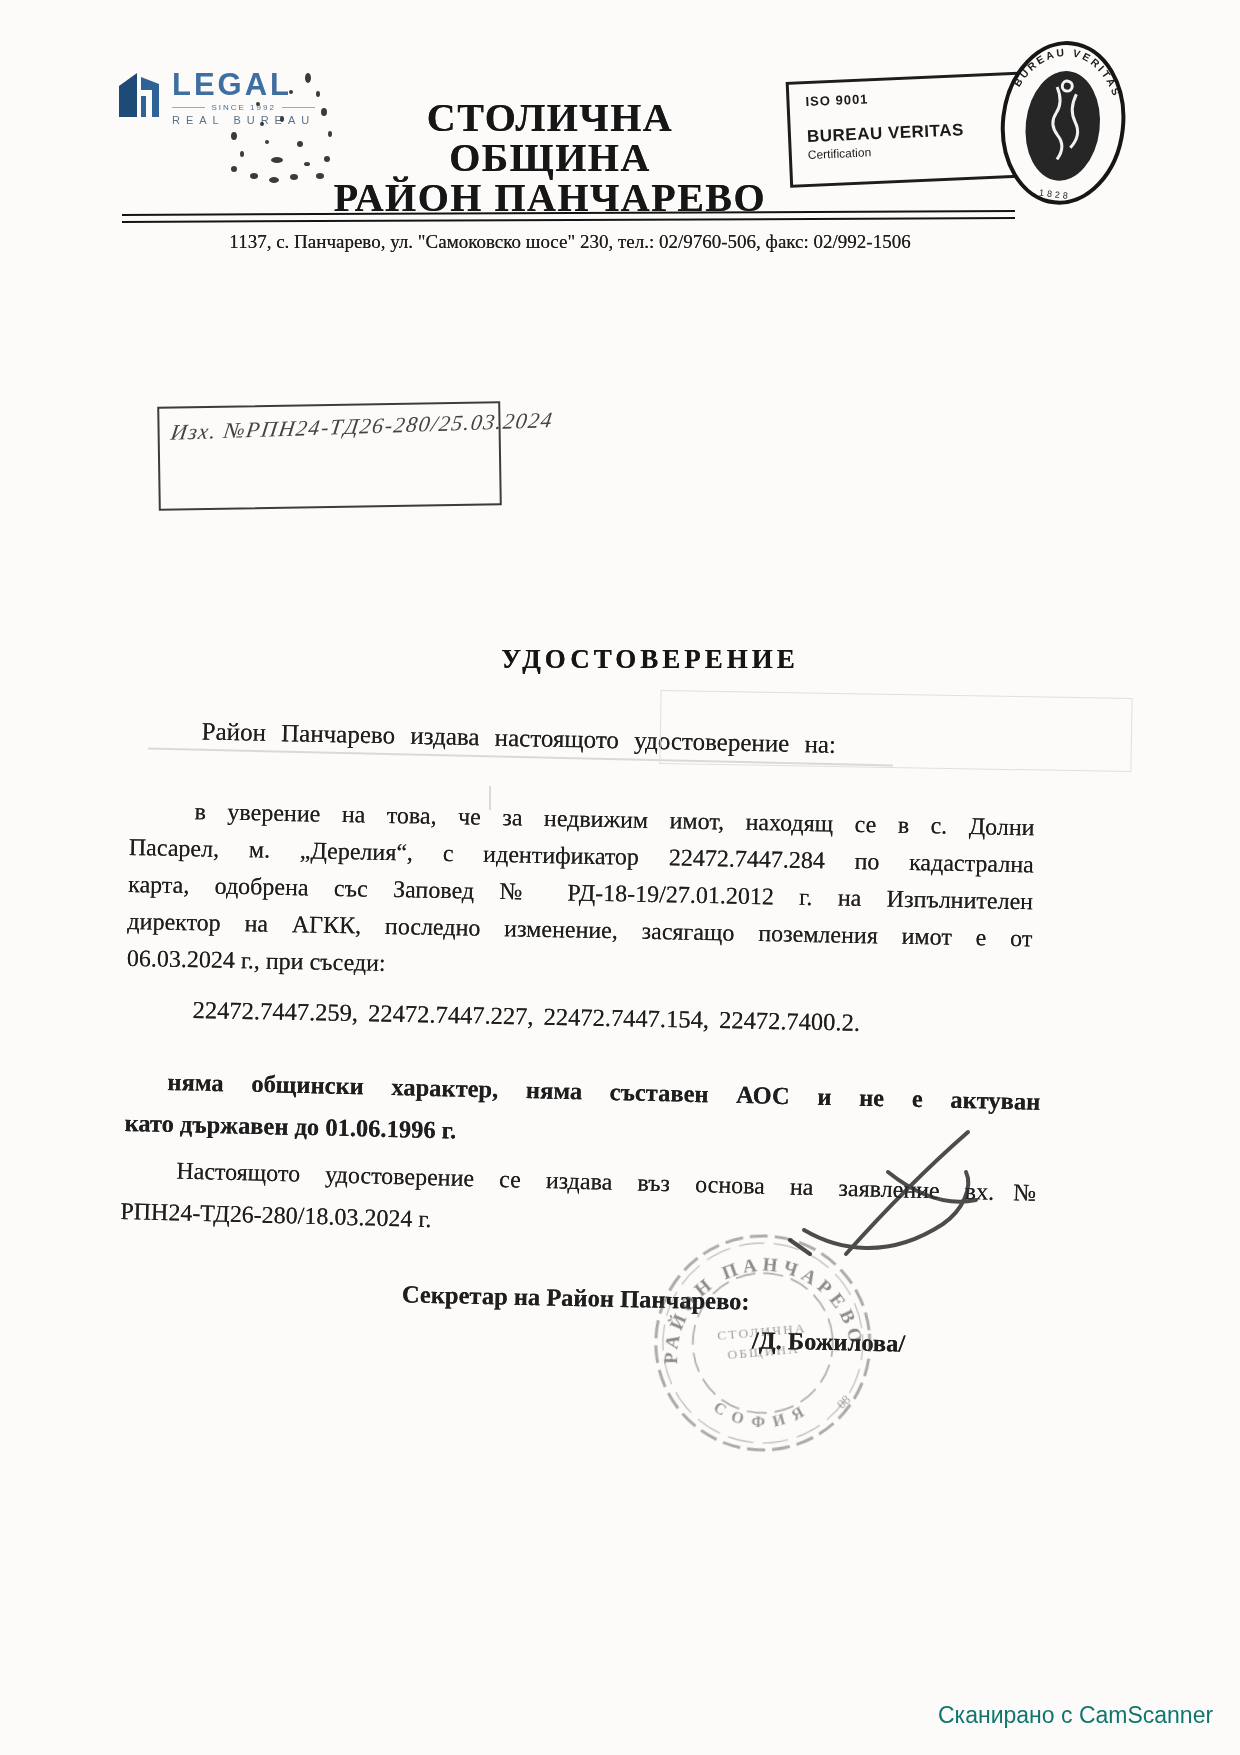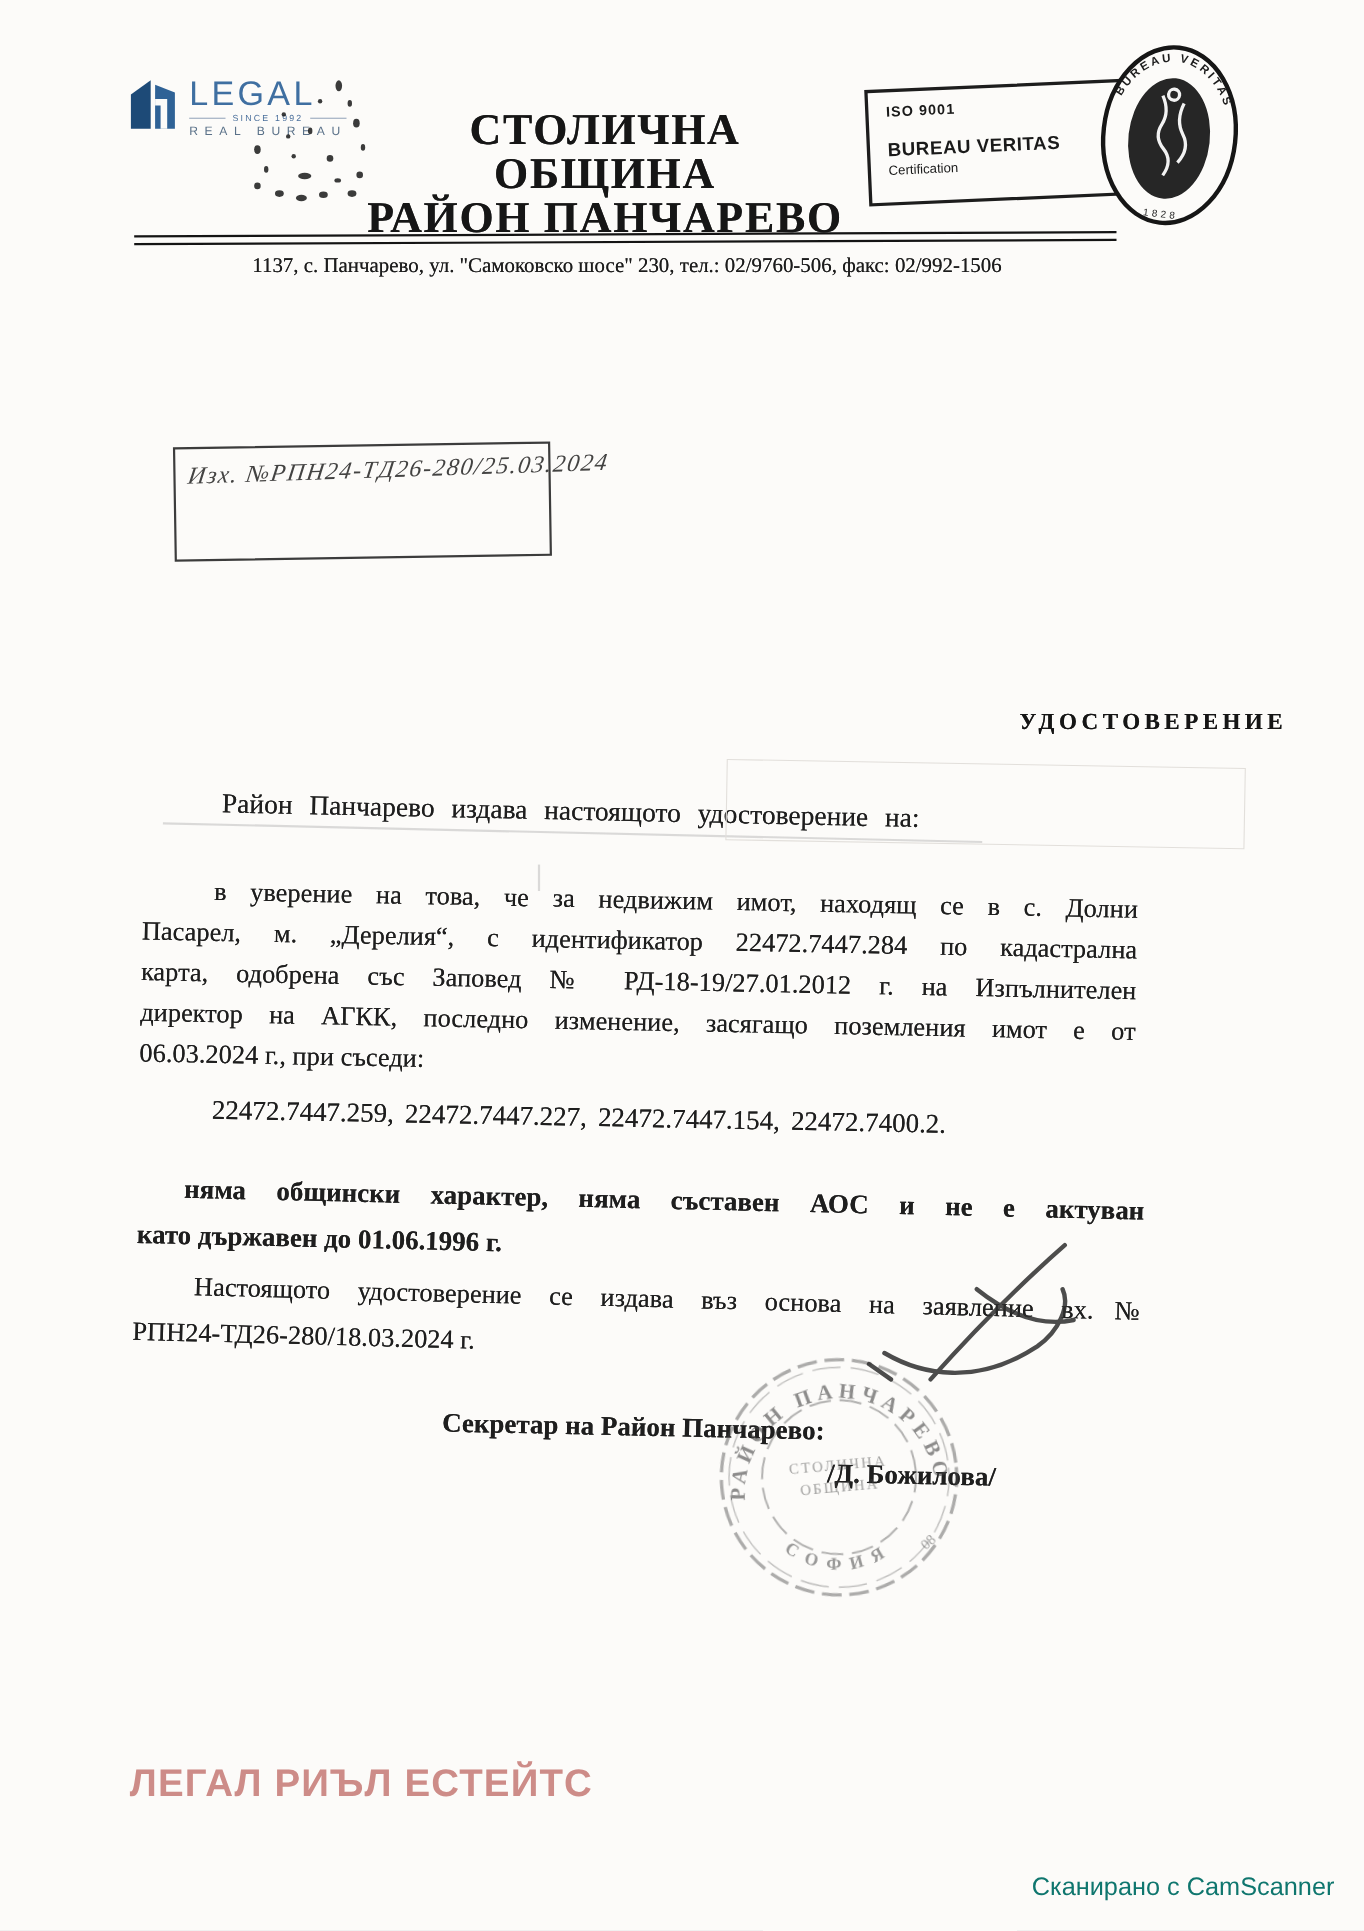--- a/index.html
+++ b/index.html
@@ -3,41 +3,41 @@
 <meta charset="utf-8">
 <style>
   html,body{margin:0;padding:0;background:#e8e8e8;}
   .page{position:relative;width:1240px;height:1755px;margin:0 auto;background:#fcfbf9;overflow:hidden;
         font-family:"Liberation Serif","DejaVu Serif",serif;color:#1e1e1e;}
   .abs{position:absolute;}
   .inked{text-shadow:0 0 0.6px rgba(25,25,25,0.85);}
   
   .logo{display:flex;align-items:flex-start;gap:10px;}
   .logo-txt{display:flex;flex-direction:column;}
-  .logo-name{font-family:"Liberation Sans",sans-serif;font-weight:normal;font-size:31px;letter-spacing:3px;color:#3f6fa1;line-height:30px;}
+  .logo-name{font-family:"Liberation Sans",sans-serif;font-weight:bold;font-size:31px;letter-spacing:3px;color:#3f6fa1;line-height:30px;}
   .logo-since{display:flex;align-items:center;gap:6px;color:#4a6f9b;font-family:"Liberation Sans",sans-serif;font-size:8px;letter-spacing:2px;margin:3px 0 2px;}
   .logo-since::before,.logo-since::after{content:"";flex:1;height:1px;background:#9aa9bd;}
   .logo-sub{font-family:"Liberation Sans",sans-serif;font-size:11px;letter-spacing:6px;color:#5a7189;}
   
   .org{width:440px;text-align:center;font-weight:bold;font-size:40px;line-height:40px;letter-spacing:1.5px;color:#161616;}
   .divider{width:893px;height:5px;border-top:2px solid #141414;border-bottom:2px solid #141414;transform:rotate(-0.25deg);}
   .addr{width:880px;text-align:center;font-size:19px;color:#1c1c1c;}
   
   .bv{transform:rotate(-2.5deg);}
   .bv-rect{position:absolute;left:0;top:22px;width:240px;height:106px;border:3px solid #1d1d1d;background:transparent;
            font-family:"Liberation Sans",sans-serif;color:#1a1a1a;padding:10px 0 0 16px;box-sizing:border-box;}
   .bv-iso{font-size:13px;font-weight:bold;letter-spacing:1px;}
   .bv-org{font-size:17px;font-weight:bold;margin-top:18px;letter-spacing:0.5px;}
   .bv-cert{font-size:12px;margin-top:1px;}
   
   .refbox{width:339px;height:100px;border:2px solid #3c3c3c;transform:rotate(-0.9deg);}
   .refnum{position:absolute;left:12px;top:8px;white-space:nowrap;font-style:italic;font-size:22px;letter-spacing:1.5px;
           color:#30302f;transform:skewX(-10deg) rotate(-1deg);opacity:0.9;}
   
-  .title{width:1040px;text-align:right;font-weight:bold;font-size:21px;letter-spacing:4px;color:#151515;}
+  .title{width:1040px;text-align:center;font-weight:bold;font-size:27px;letter-spacing:4px;color:#151515;}
   .intro{width:900px;font-size:25px;text-indent:72px;word-spacing:9px;transform:rotate(1.2deg);transform-origin:left top;}
   .bodyblock{width:905px;font-size:24px;line-height:37px;transform:rotate(1.1deg);transform-origin:left top;}
   .just{text-align:justify;text-align-last:justify;}
   .ind1{padding-left:65px;box-sizing:border-box;}
   .neigh{font-size:24.5px;word-spacing:4px;transform:rotate(1.1deg);transform-origin:left top;white-space:nowrap;}
   .stmt{width:915px;font-size:24.5px;font-weight:bold;line-height:42px;transform:rotate(1.3deg);transform-origin:left top;}
   .basis{width:915px;font-size:24px;line-height:42px;transform:rotate(1.5deg);transform-origin:left top;}
   .ind2{padding-left:42px;box-sizing:border-box;}
   .ind3{padding-left:55px;box-sizing:border-box;}
   .sigrole{font-size:24.5px;font-weight:bold;transform:rotate(1.2deg);white-space:nowrap;}
@@ -189,17 +189,16 @@
     <svg width="260" height="170" viewBox="0 0 260 170">
       <g stroke="#2e2e2e" stroke-width="4" fill="none" stroke-linecap="round" opacity="0.85">
         <path d="M 230,20 C 190,55 150,95 108,142"></path>
         <path d="M 66,118 C 100,138 150,148 205,112 C 225,98 235,75 228,60"></path>
         <path d="M 150,60 C 175,80 205,95 238,88"></path>
         <path d="M 52,128 l 20,14"></path>
       </g>
     </svg>
   </div>
 
-  <div class="abs watermark" style="left:118px;top:1602px;">ЛЕГАЛ РИЪЛ ЕСТЕЙТС</div>
 
   <div class="abs camscan" style="left:938px;top:1702px;">Сканирано с CamScanner</div>
 
 </div>
 
 </body></html>

